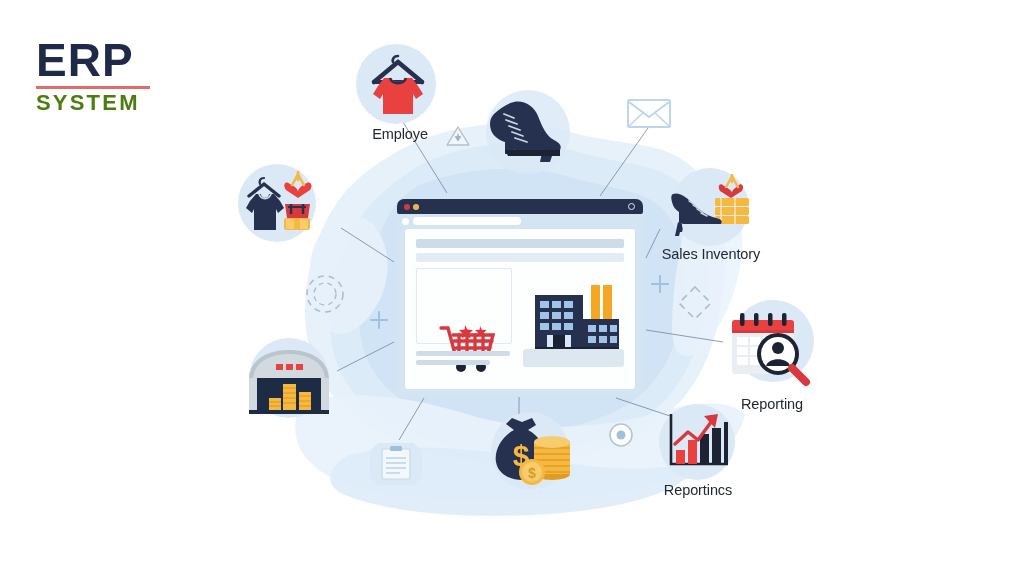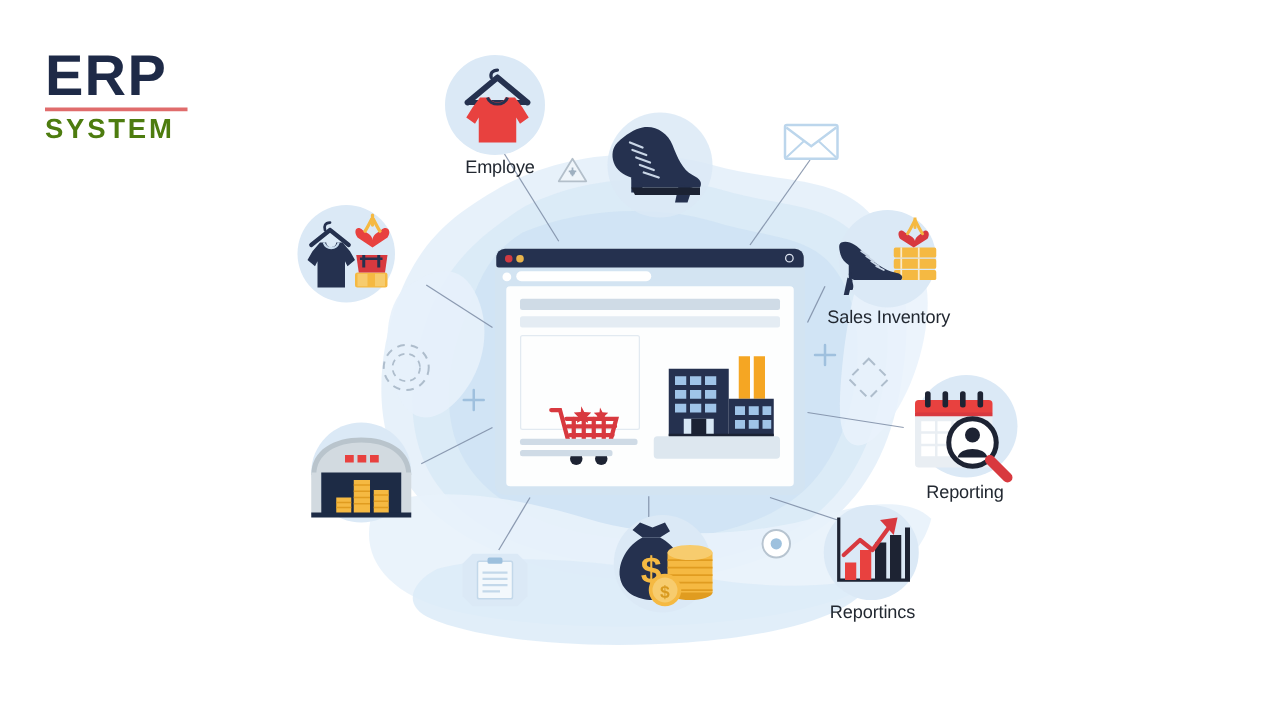--- a/index.html
+++ b/index.html
@@ -342,21 +342,21 @@
         <rect x="37" y="51" width="11" height="8"></rect>
           <rect x="50" y="51" width="13" height="8"></rect>
       </g>
 
       <circle cx="52" cy="48" r="19" fill="#ffffff"></circle>
       <circle cx="52" cy="48" r="19" fill="none" stroke="#1d2333" stroke-width="4"></circle>
       <circle cx="52" cy="42" r="6" fill="#1d2333"></circle>
       <path d="M40 60 C42 51 62 51 64 60 Z" fill="#1d2333"></path>
       <path d="M66 62 L80 76" stroke="#d8393f" stroke-width="8" stroke-linecap="round"></path>
     </svg>
-    <div class="label" style="left:0; top:86px; width:108px;">Reporting</div>
+    <div class="label" style="left:0; top:96px; width:108px;">Reporting</div>
   </div>
 
   <div class="node" style="left:648px; top:404px; width:100px; height:100px;">
     <div class="bubble" style="left:11px; top:0; width:76px; height:76px;"></div>
     <svg class="art" style="left:12px; top:4px;" width="76" height="72" viewBox="0 0 76 72">
 
       <path d="M11 6 L11 56 L68 56" stroke="#1d2333" stroke-width="2.6" fill="none"></path>
 
       <rect x="16" y="42" width="9" height="14" fill="#e8413f"></rect>
       <rect x="28" y="32" width="9" height="24" fill="#e8413f"></rect>

